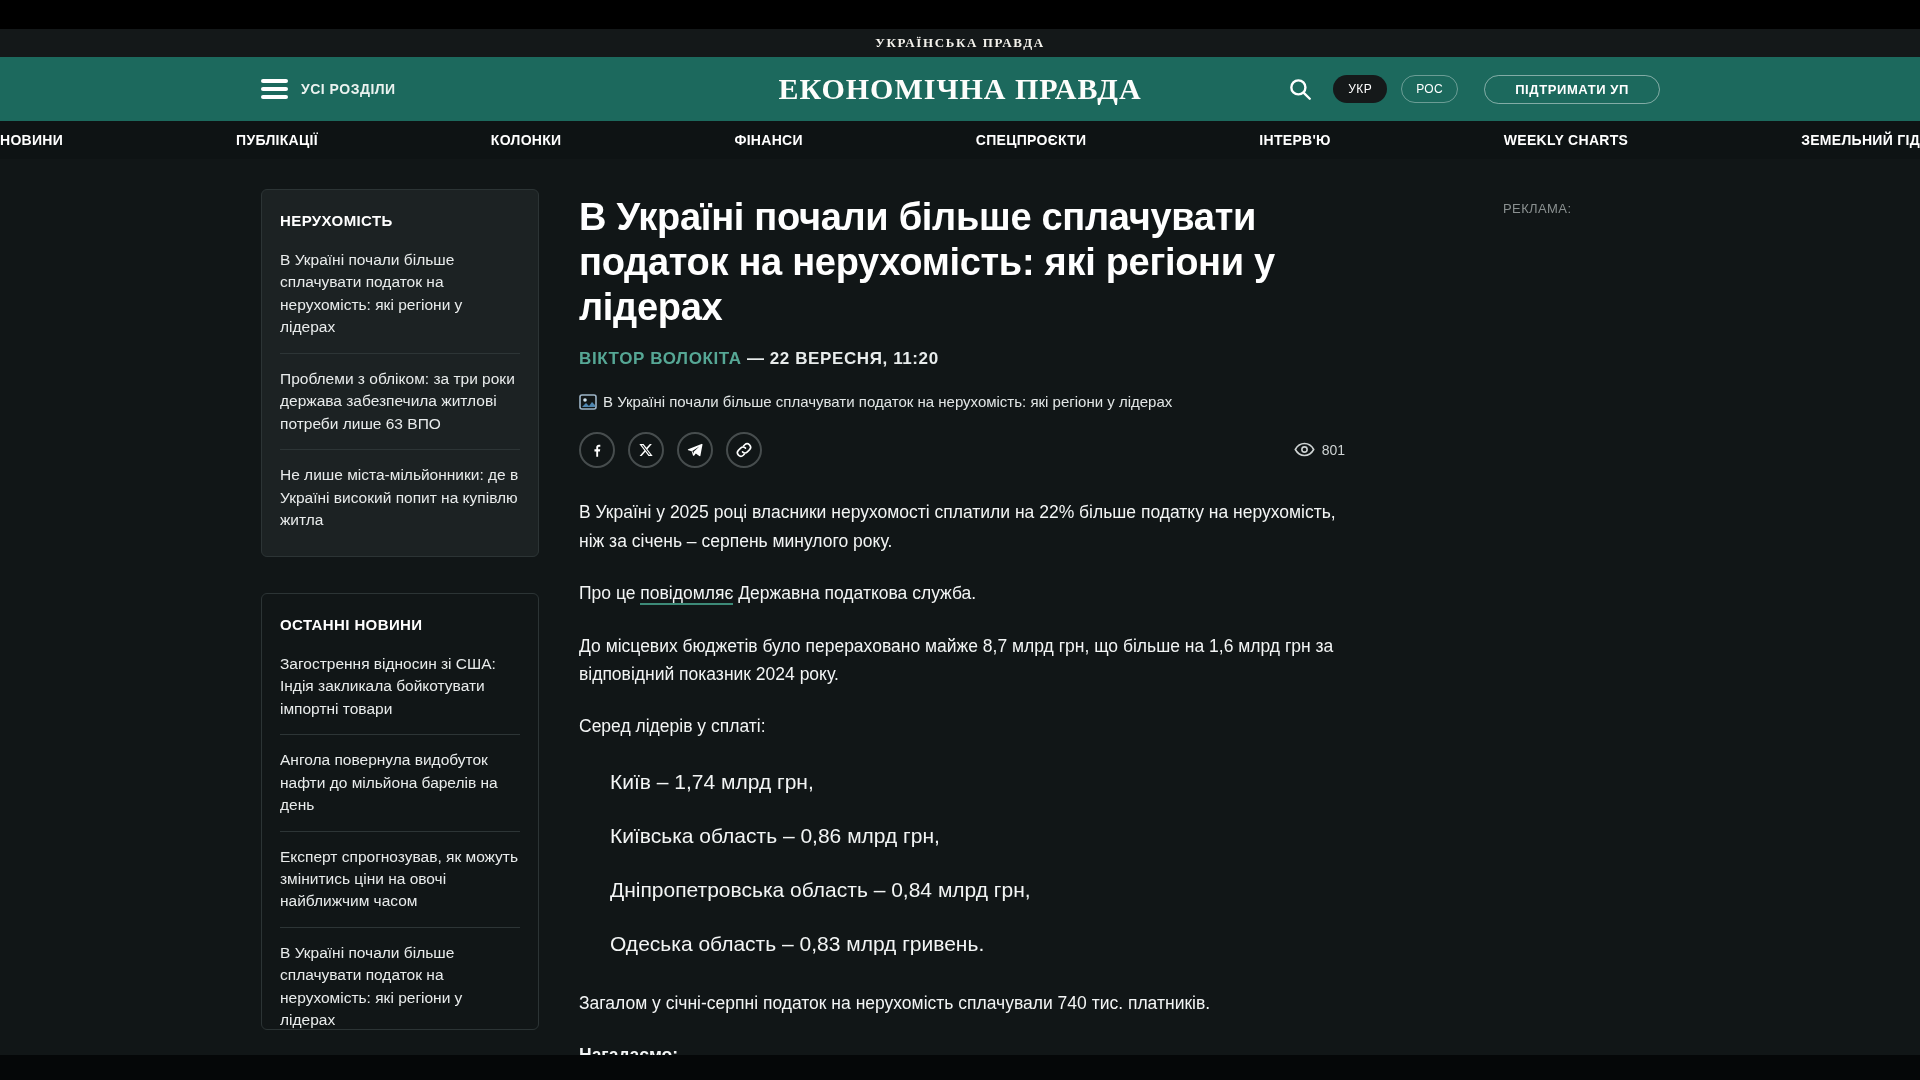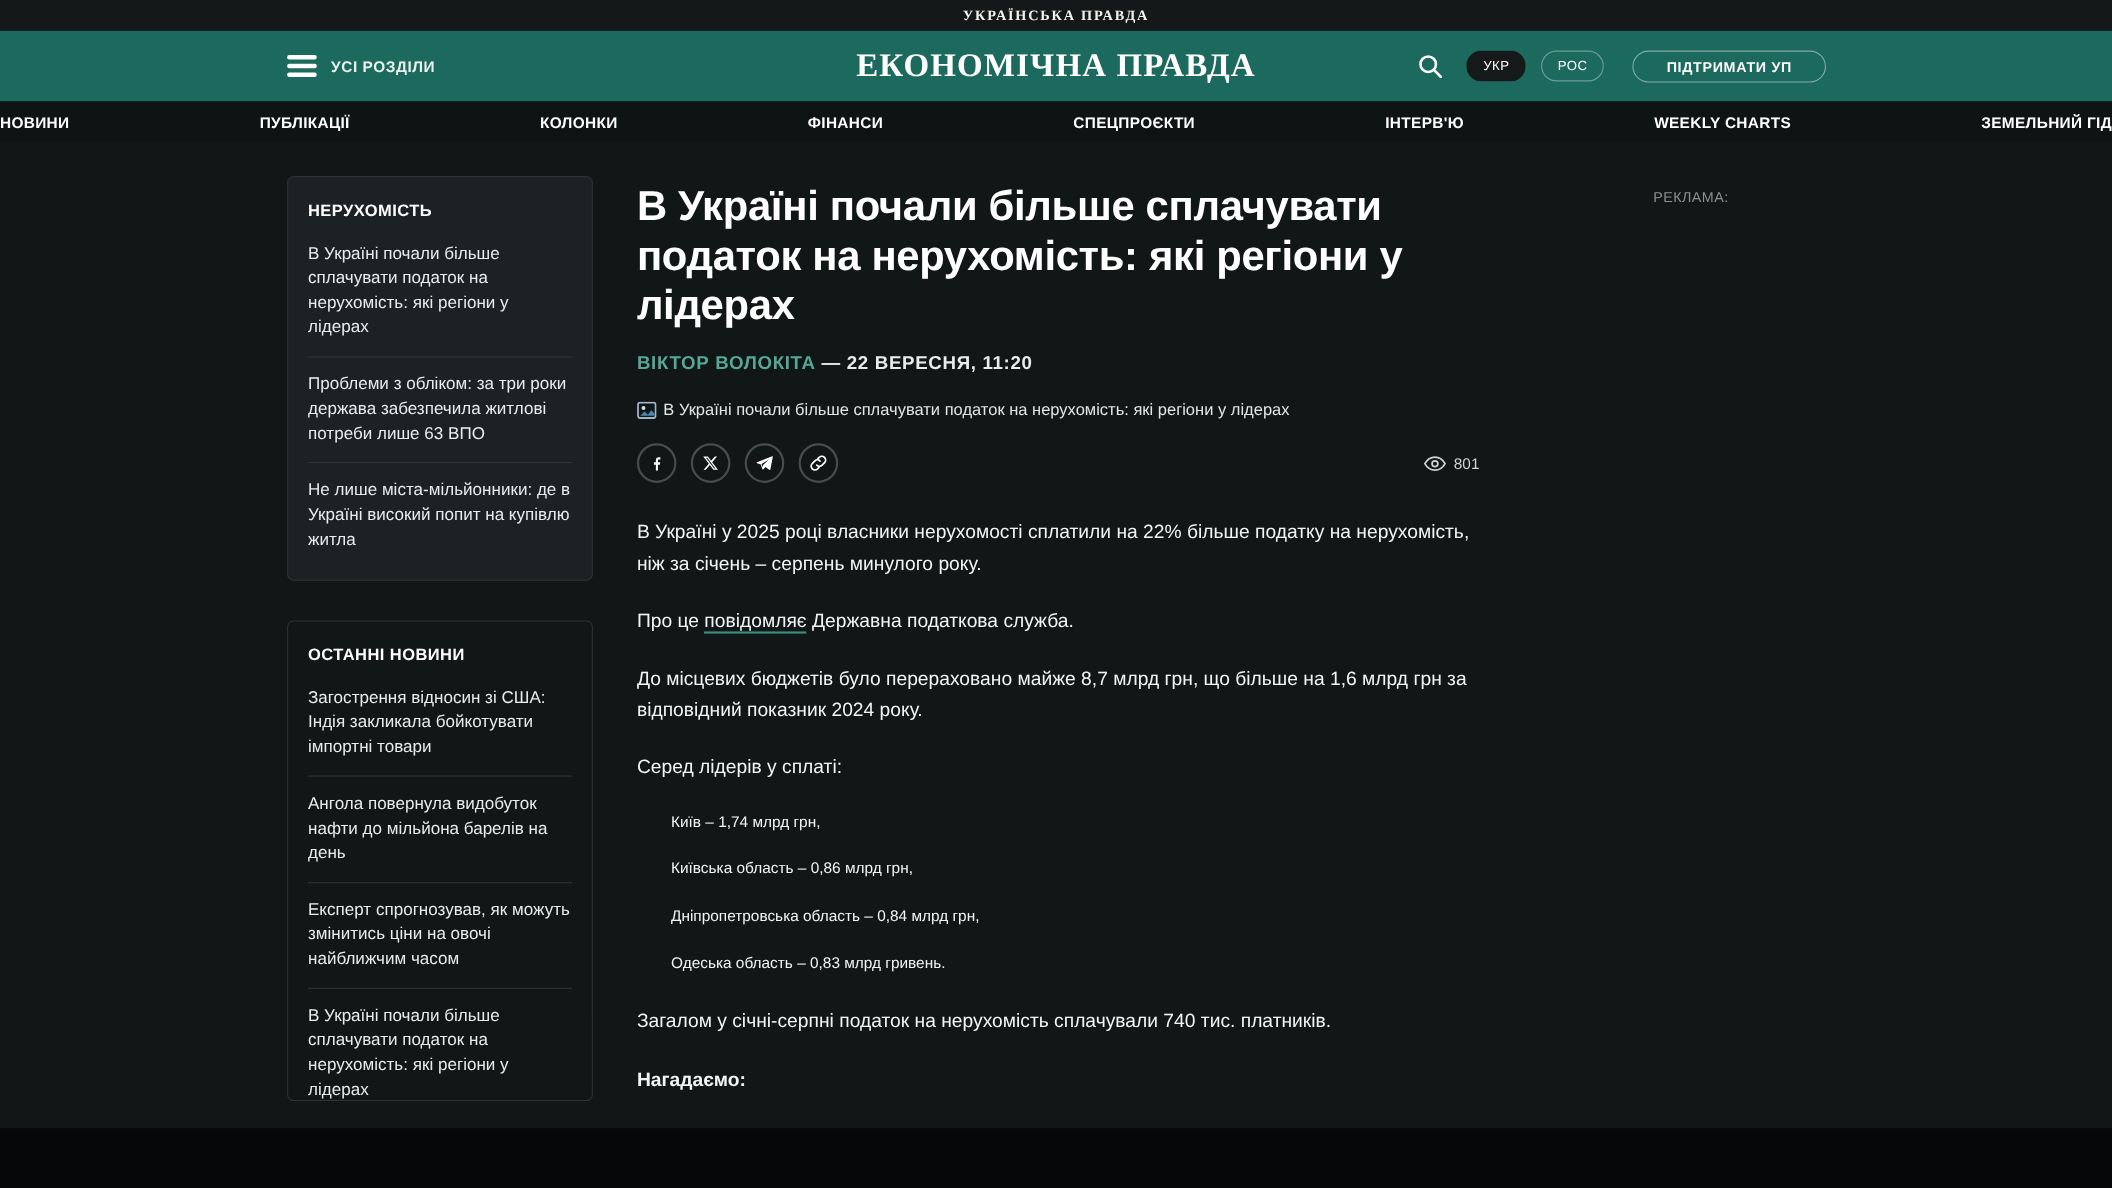--- a/index.html
+++ b/index.html
@@ -8,21 +8,21 @@
     background:#000;
     font-family:"Liberation Sans", sans-serif;
     overflow:hidden;
     color:#fff;
   }
   a { text-decoration:none; color:inherit; cursor:pointer; }
 
   
   .topbar {
     height:28px; background:#141819;
-    display:flex; align-items:center; justify-content:center;
+    display:flex; align-items:center; justify-content:center;margin-top:29px;
   }
   .topbar-brand {
     font-family:"Liberation Serif", serif;
     font-size:13px; font-weight:700; letter-spacing:1.6px;
     color:#f4f2ec;
   }
 
   
   .header {
     position:relative; height:64px; background:#1c695d;
@@ -91,26 +91,26 @@
   .byline .date { color:#e8ecec; font-weight:600; }
 
   .alt-row { display:flex; align-items:center; gap:6px; font-size:15px; color:#e2e6e6; margin-bottom:22px; }
 
   .share-row { display:flex; align-items:center; margin-bottom:30px; }
   .share-btn {
     width:36px; height:36px; border-radius:50%; border:2px solid #474d4e;
     background:transparent; display:flex; align-items:center; justify-content:center;
     margin-right:13px; cursor:pointer;
   }
-  .views { margin-left:auto; display:flex; align-items:center; gap:7px; color:#ced3d3; font-size:14px; }
+  .views { margin-left:auto; display:flex; align-items:flex-start; gap:7px; color:#ced3d3; font-size:14px; }
 
   .body p { font-size:17.5px; line-height:1.62; color:#f3f5f5; margin-bottom:24px; max-width:760px; }
   .body .inline-link { border-bottom:2px solid #3d8a78; }
   .lead-list { margin:0 0 4px 31px; }
-  .lead-list .li { font-size:14px; line-height:1.62; color:#f3f5f5; margin-bottom:20px; }
+  .lead-list .li { font-size:21px; line-height:1.62; color:#f3f5f5; margin-bottom:20px; }
   .p-after-list { margin-top:28px !important; }
   .bold-p { font-weight:700; }
 
   
   .adrail { margin-left:158px; padding-top:12px; }
   .ad-label { font-size:13px; letter-spacing:.4px; color:#8a9090; }
 
   
   .footer { height:54px; background:#050708; }
 </style>

